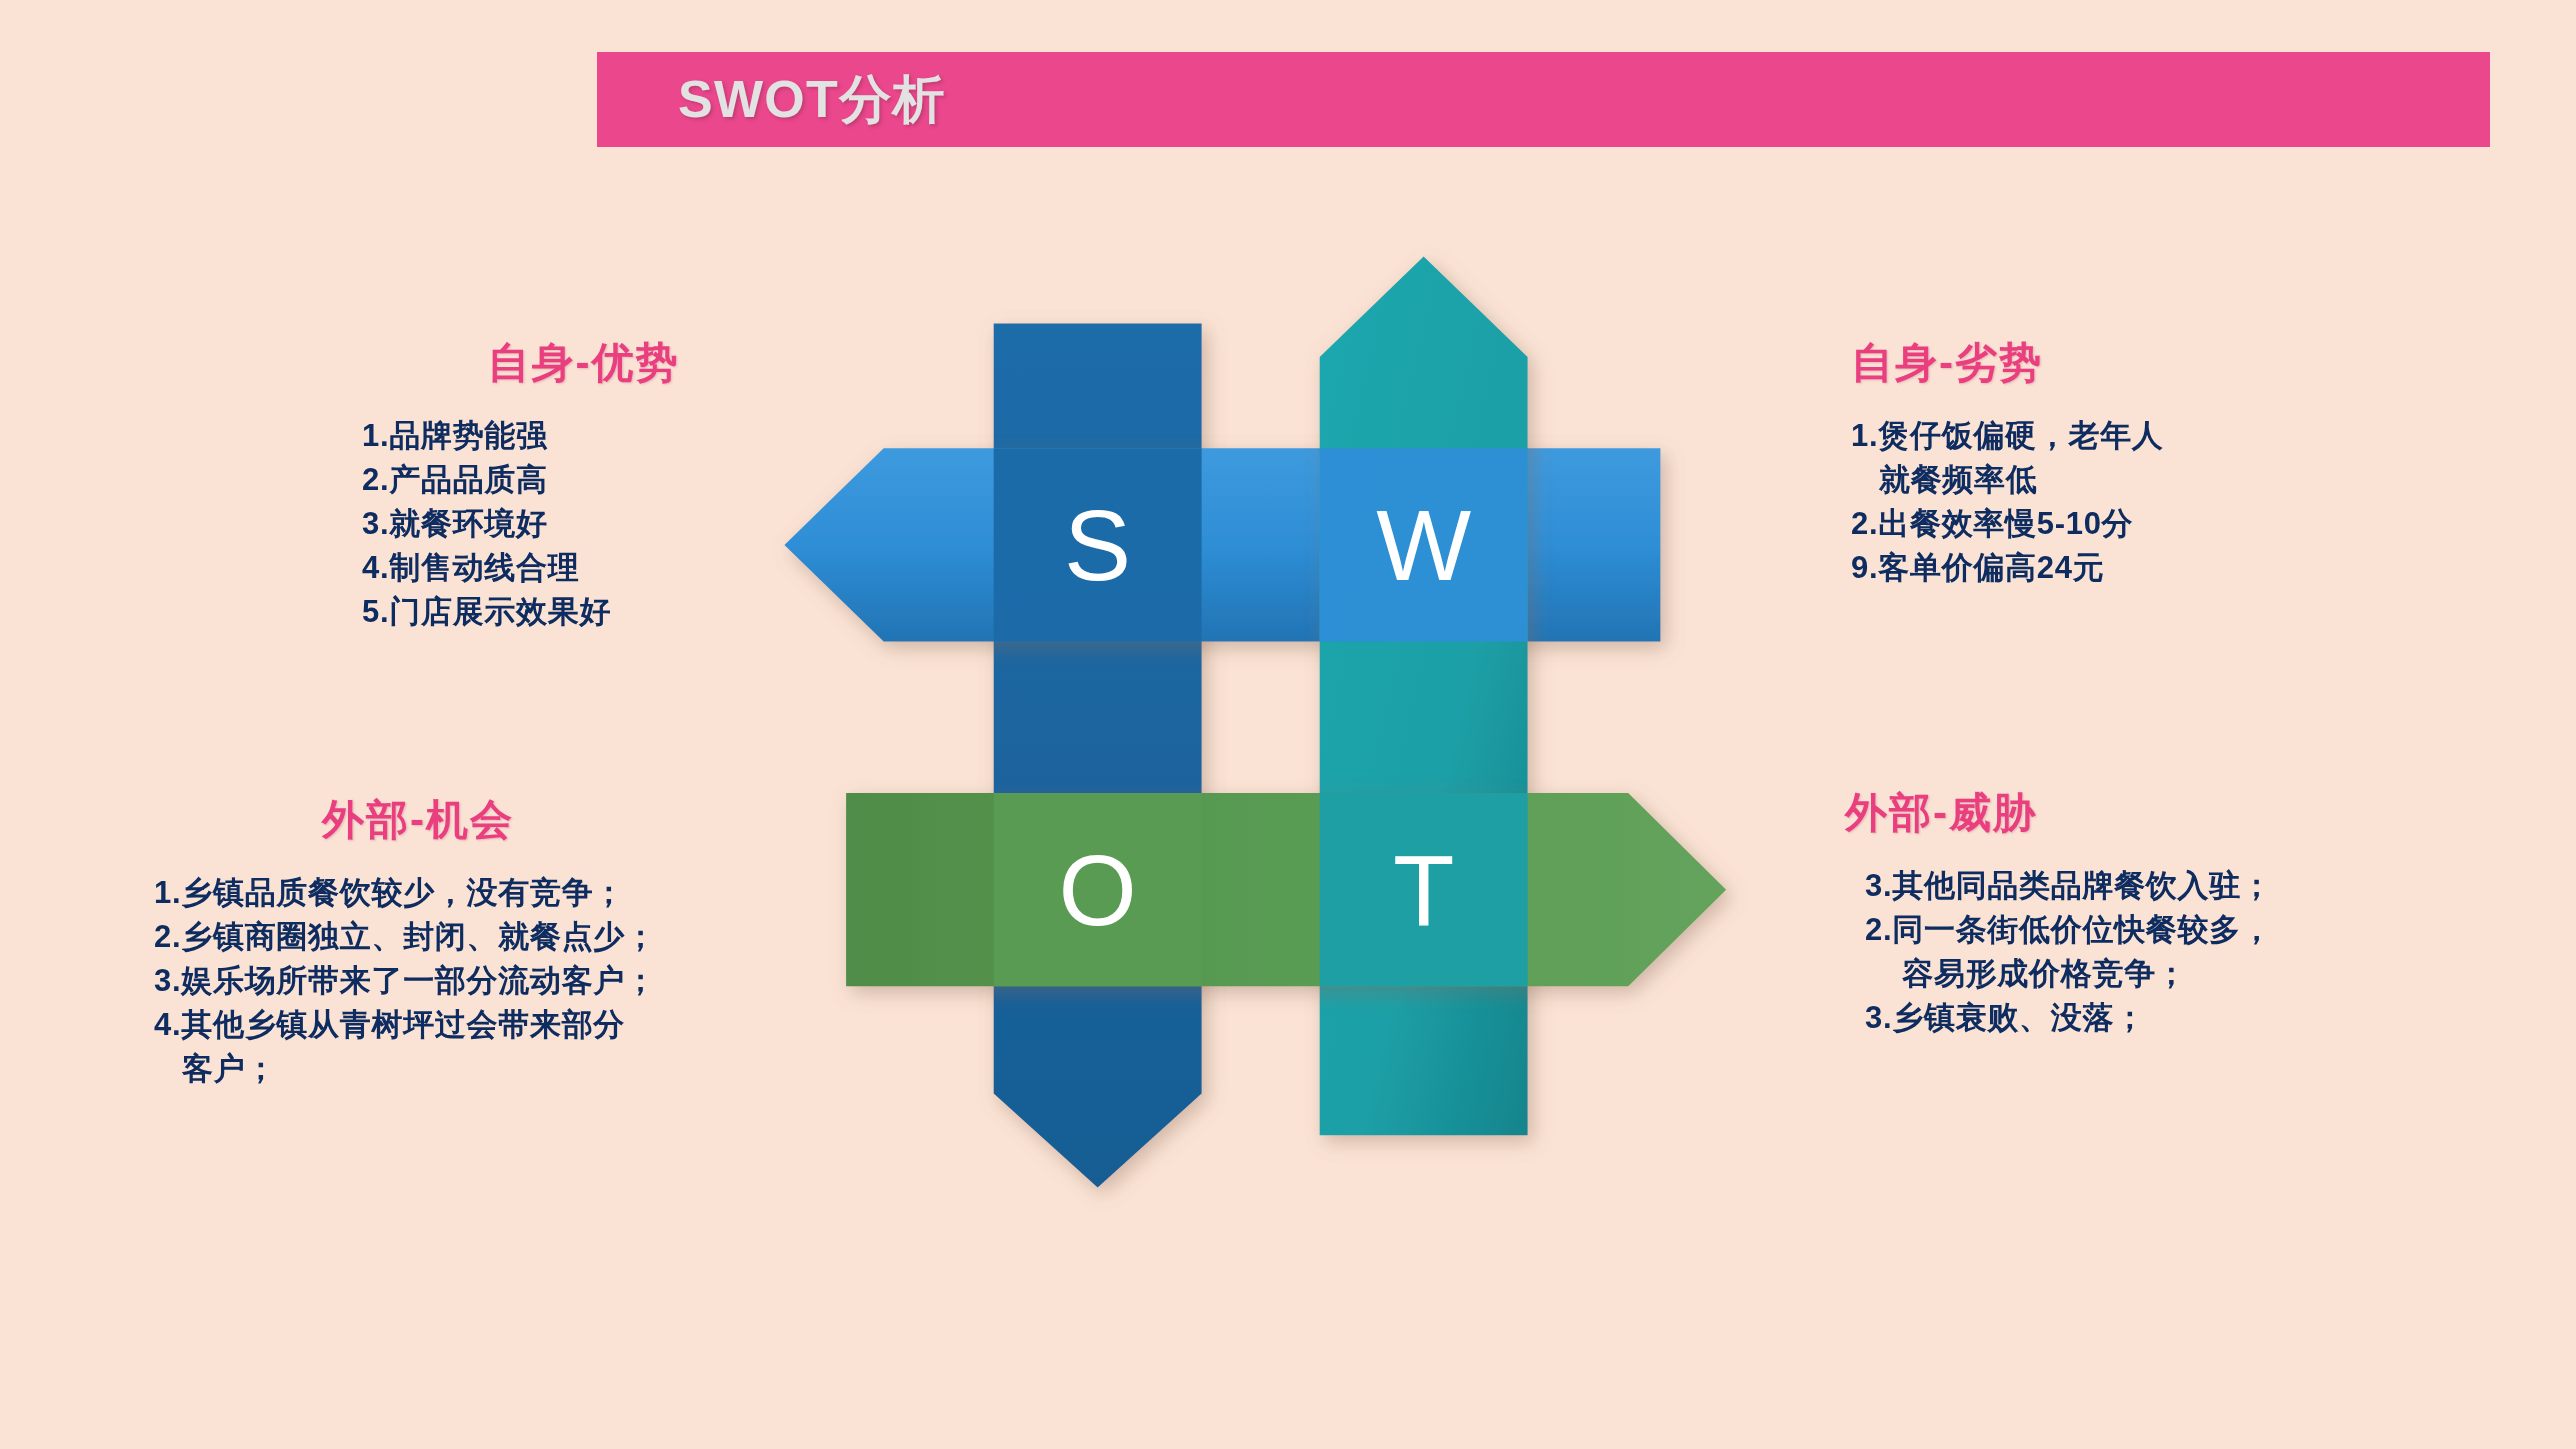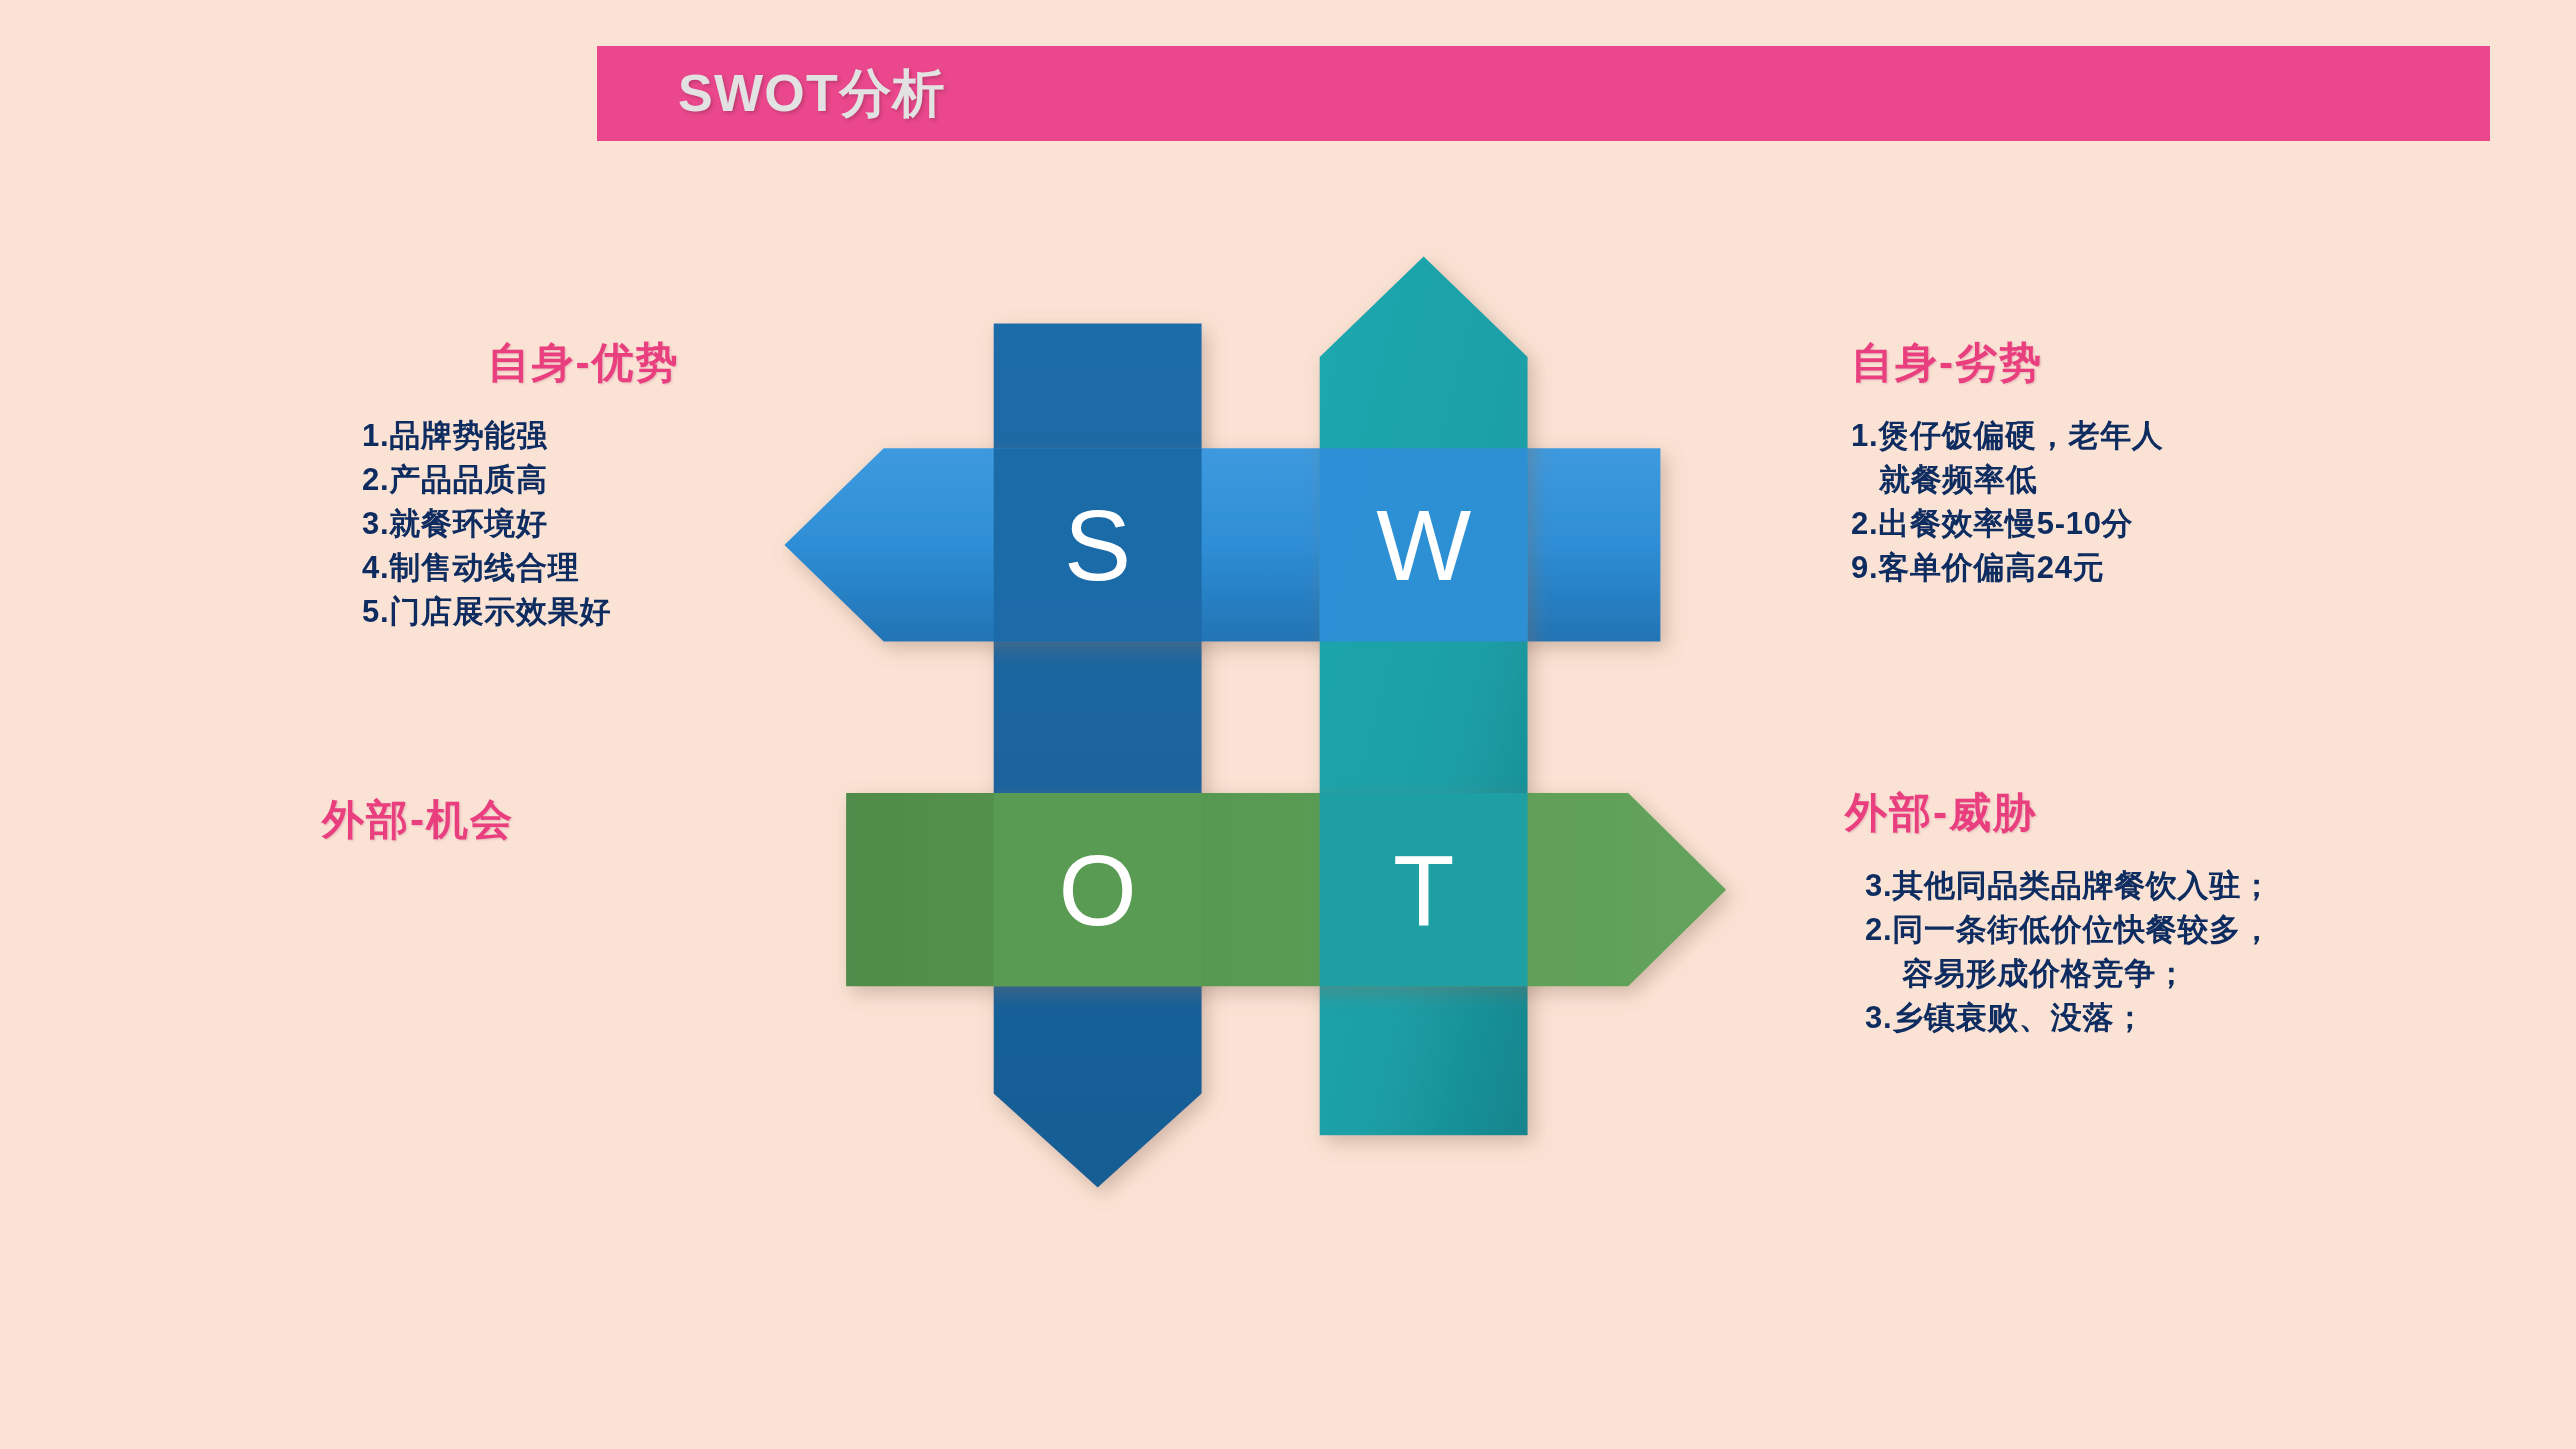--- a/index.html
+++ b/index.html
@@ -19,21 +19,21 @@
     inset: 0;
     width: 2576px;
     height: 1449px;
     background: #fae3d4;
   }
 
   
   #title-bar {
     position: absolute;
     left: 597px;
-    top: 46px;
+    top: 52px;
     width: 1893px;
     height: 95px;
     background: #ea478c;
   }
   #title-text {
     position: absolute;
     left: 81px;
     top: 50%;
     transform: translateY(-50%);
     font-size: 52px;
@@ -193,20 +193,27 @@
     <ul class="quad-list">
       <li>1.煲仔饭偏硬，老年人
    就餐频率低</li>
       <li>2.出餐效率慢5-10分</li>
       <li>9.客单价偏高24元</li>
     </ul>
   </div>
 
   <div class="quad" id="quad-opportunities">
     <div class="quad-heading">外部-机会</div>
+    <ul class="quad-list">
+      <li>1.乡镇品质餐饮较少，没有竞争；</li>
+      <li>2.乡镇商圈独立、封闭、就餐点少；</li>
+      <li>3.娱乐场所带来了一部分流动客户；</li>
+      <li>4.其他乡镇从青树坪过会带来部分
+   客户；</li>
+    </ul>
   </div>
 
   <div class="quad" id="quad-threats">
     <div class="quad-heading">外部-威胁</div>
     <ul class="quad-list">
       <li>3.其他同品类品牌餐饮入驻；</li>
       <li>2.同一条街低价位快餐较多，
     容易形成价格竞争；</li>
       <li>3.乡镇衰败、没落；</li>
     </ul>

